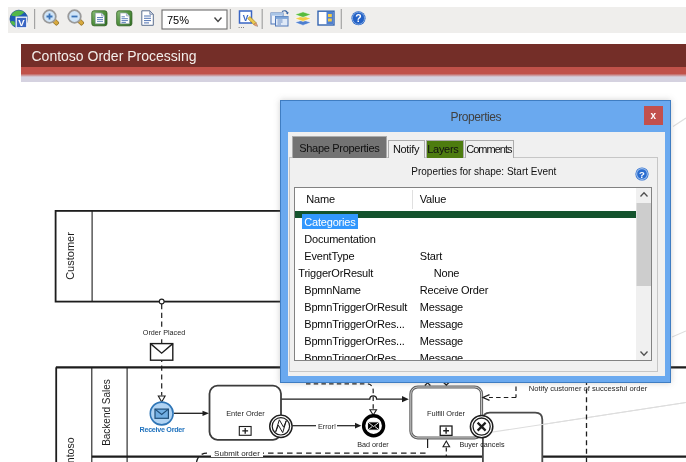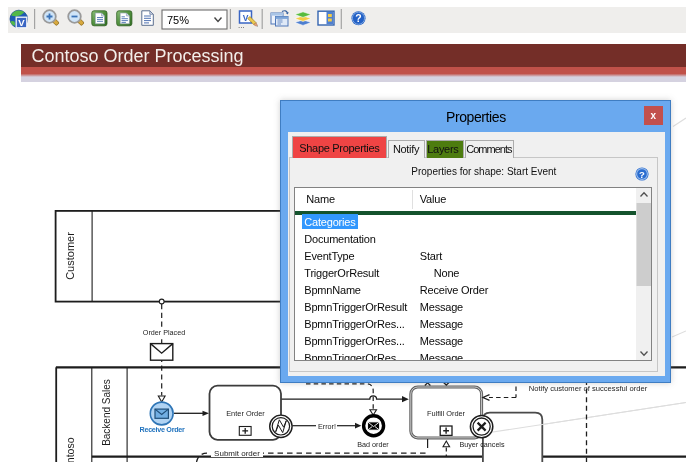--- a/index.html
+++ b/index.html
@@ -108,21 +108,21 @@
     <rect x="328" y="18.5" width="3.8" height="3" fill="#f3cc45"></rect>
   </g>
 
   <g>
     <circle cx="358.5" cy="18.2" r="7" fill="#2461c6"></circle>
     <circle cx="358.5" cy="18.2" r="6.1" fill="none" stroke="#7fa8e0" stroke-width="1"></circle>
     <text x="358.5" y="22.2" font-size="10.5" font-weight="bold" fill="#fff" text-anchor="middle">?</text>
   </g>
 </svg>
 
-<div class="abs" style="left:21px;top:44px;width:665px;height:23px;background:#742e28;color:#f3eeea;font-size:18px;line-height:24px;padding-left:10.5px;box-sizing:border-box;">Contoso Order Processing</div>
+<div class="abs" style="left:21px;top:44px;width:665px;height:23px;background:#742e28;color:#f3eeea;font-size:14px;line-height:24px;padding-left:10.5px;box-sizing:border-box;">Contoso Order Processing</div>
 <div class="abs" style="left:21px;top:67.2px;width:665px;height:15.3px;background:linear-gradient(#c05149 0px,#c05149 6.6px,#d5d2e0 10px,#d5d2e0 15.3px);"></div>
 
 <svg class="abs" style="left:0;top:0;" width="686" height="462" viewBox="0 0 686 462">
 
   <g stroke="#dddddd" stroke-width="1.1" fill="none">
     <line x1="480" y1="434" x2="686" y2="402.5"></line>
     <line x1="673" y1="126.5" x2="686" y2="118"></line>
     <line x1="672" y1="337" x2="686" y2="331"></line>
   </g>
 
@@ -213,53 +213,53 @@
 </svg>
 
 <svg class="abs" style="left:140px;top:392px;" width="60" height="50" viewBox="0 0 60 50">
   <circle cx="21.7" cy="21.5" r="11.4" fill="#b0d3f3" stroke="#2e75b6" stroke-width="1.6"></circle>
   <rect x="15" y="17.1" width="13.4" height="9.2" fill="#71aee3" stroke="#1f4e79" stroke-width="1.2"></rect>
   <path d="M15 17.1 L21.7 22.5 L28.4 17.1" fill="none" stroke="#1f4e79" stroke-width="1.2"></path>
   <text x="22" y="40" text-anchor="middle" font-size="7.2" letter-spacing="-0.3" font-weight="bold" fill="#2173be">Receive Order</text>
 </svg>
 
 <div class="abs" style="left:280.4px;top:99.5px;width:391px;height:283.5px;background:#6aa9ef;border:1px solid #3f7dc2;box-shadow:0 0 6px rgba(120,120,120,0.35);box-sizing:border-box;">
-  <div class="abs" style="left:0;top:0;width:100%;height:30px;text-align:center;font-size:14px;letter-spacing:-0.4px;color:#000000;line-height:33px;">Properties</div>
+  <div class="abs" style="left:0;top:0;width:100%;height:30px;text-align:center;font-size:12px;letter-spacing:-0.4px;color:#404040;line-height:33px;">Properties</div>
   <div class="abs" style="left:362.5px;top:5.5px;width:19px;height:19px;background:#c2504d;color:#fff;text-align:center;font-size:10px;font-weight:bold;line-height:19px;">x</div>
 
   <div class="abs" style="left:7px;top:31px;width:376.5px;height:244px;background:#f0f0f0;">
 
-    <div class="abs" style="left:3.4px;top:4px;width:95.2px;height:22.3px;background:#ef4444;border:1px solid #acacac;border-bottom:none;box-sizing:border-box;z-index:3;font-size:11px;letter-spacing:-0.3px;text-align:center;line-height:22px;color:#111;">Shape Properties</div>
+    <div class="abs" style="left:3.4px;top:4px;width:95.2px;height:22.3px;background:#737373;border:1px solid #acacac;border-bottom:none;box-sizing:border-box;z-index:3;font-size:11px;letter-spacing:-0.3px;text-align:center;line-height:22px;color:#111;">Shape Properties</div>
     <div class="abs" style="left:99.2px;top:8.2px;width:37px;height:18.1px;background:#f0f0f0;border:1px solid #acacac;border-bottom:none;box-sizing:border-box;z-index:3;font-size:11px;letter-spacing:-0.3px;text-align:center;line-height:17px;color:#111;">Notify</div>
     <div class="abs" style="left:137.9px;top:8.2px;width:37.3px;height:18.1px;background:#4d7c0f;border:1px solid #acacac;border-bottom:none;box-sizing:border-box;z-index:3;font-size:11px;letter-spacing:-0.3px;text-align:left;line-height:17px;color:#111;">Layers</div>
     <div class="abs" style="left:176.9px;top:8.2px;width:48.4px;height:18.1px;background:#f0f0f0;border:1px solid #acacac;border-bottom:none;box-sizing:border-box;z-index:3;font-size:11px;letter-spacing:-1px;line-height:17px;color:#111;overflow:hidden;">Comments</div>
 
     <div class="abs" style="left:0.8px;top:25.3px;width:368.5px;height:215px;background:#f0f0f0;border:1px solid #c6c6c6;box-sizing:border-box;z-index:2;"></div>
     <div class="abs" style="left:8px;top:34.5px;width:260px;height:14px;z-index:4;font-size:10px;color:#111;text-align:right;">Properties for shape: Start Event</div>
 
     <svg class="abs" style="left:346.5px;top:35.5px;z-index:4;" width="14" height="14" viewBox="0 0 14 14">
       <circle cx="7" cy="7" r="6.6" fill="#2a6dd0"></circle>
       <circle cx="7" cy="7" r="5.4" fill="none" stroke="#9cbdea" stroke-width="1.1"></circle>
       <text x="7" y="10.8" text-anchor="middle" font-size="9.5" font-weight="bold" fill="#fff">?</text>
     </svg>
 
     <div class="abs" style="left:5.9px;top:55.6px;width:358.2px;height:174px;background:#fff;border:1px solid #828282;box-sizing:border-box;z-index:4;overflow:hidden;font-size:11px;letter-spacing:-0.2px;color:#0a0a0a;">
 
-      <div class="abs" style="left:0;top:0;width:100%;height:23.3px;border-bottom:4px solid #14532d;">
+      <div class="abs" style="left:0;top:0;width:100%;height:23.3px;border-bottom:7px solid #14532d;">
         <span class="abs" style="left:11px;top:5px;">Name</span>
         <span class="abs" style="left:124.5px;top:5px;">Value</span>
         <div class="abs" style="left:116.5px;top:2px;width:1px;height:19px;background:#e0e0e0;"></div>
       </div>
 
       <div class="abs" style="left:7px;top:26px;width:55.4px;height:14.8px;background:#3297fd;"></div>
       <span class="abs" style="left:9px;top:28px;color:#fff;">Categories</span>
       <span class="abs" style="left:9px;top:45px;">Documentation</span>
       <span class="abs" style="left:9px;top:62px;">EventType</span>
         <span class="abs" style="left:124.5px;top:62px;">Start</span>
-      <span class="abs" style="left:9px;top:79px;text-align:right;">TriggerOrResult</span>
+      <span class="abs" style="left:3px;top:79px;text-align:right;">TriggerOrResult</span>
         <span class="abs" style="left:124.5px;top:79px;margin-left:14px;">None</span>
       <span class="abs" style="left:9px;top:96px;">BpmnName</span>
         <span class="abs" style="left:124.5px;top:96px;">Receive Order</span>
       <span class="abs" style="left:9px;top:113px;">BpmnTriggerOrResult</span>
         <span class="abs" style="left:124.5px;top:113px;">Message</span>
       <span class="abs" style="left:9px;top:130px;">BpmnTriggerOrRes...</span>
         <span class="abs" style="left:124.5px;top:130px;">Message</span>
       <span class="abs" style="left:9px;top:147px;">BpmnTriggerOrRes...</span>
         <span class="abs" style="left:124.5px;top:147px;">Message</span>
       <span class="abs" style="left:9px;top:164px;">BpmnTriggerOrRes...</span>

